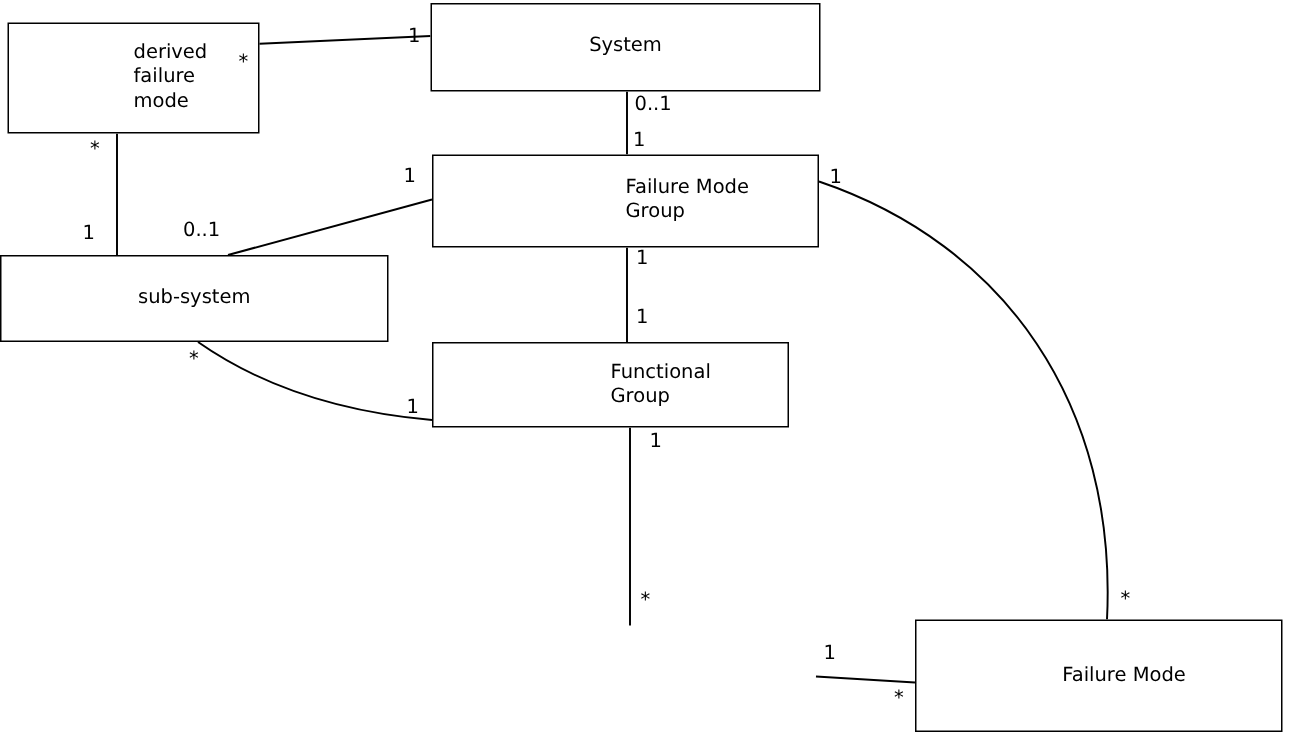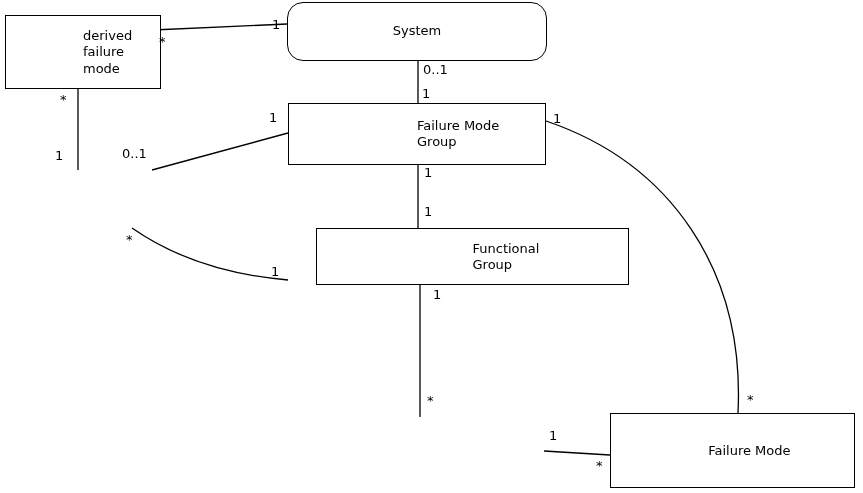--- a/index.html
+++ b/index.html
@@ -28,42 +28,42 @@
   .entity {
     position: absolute;
     background: #ffffff;
     border: 1.5px solid #000;
     font-size: 13px;
     line-height: 1.25;
     display: flex;
     align-items: center;
   }
   .entity .lbl { white-space: pre-line; }
-  .entity.center { justify-content: center; border-radius: 16px; }
+  .entity.center { justify-content: center; }
   .entity.center .lbl { text-align: center; }
   .entity.center-start .lbl {
     position: absolute;
     left: 50%;
     top: 50%;
     transform: translateY(-50%);
     text-align: left;
   }
   .entity.center-40 .lbl {
     position: absolute;
     left: 40%;
     top: 50%;
     transform: translateY(-50%);
     text-align: left;
   }
   
-  .e-derived   { left: 5px;   top: 15px;  width: 156px; height: 74px; text-decoration: underline; }
+  .e-derived   { left: 5px;   top: 15px;  width: 168px; height: 74px; text-decoration: underline; }
   .e-system    { left: 287px; top: 2px;   width: 260px; height: 59px; }
   .e-fmg       { left: 288px; top: 103px; width: 258px; height: 62px; }
   .e-subsystem { left: 0px;   top: 170px; width: 259px; height: 58px; }
-  .e-fg        { left: 288px; top: 228px; width: 313px; height: 57px; margin-left: 28px; }
+  .e-fg        { left: 288px; top: 228px; width: 238px; height: 57px; }
   .e-component { left: 294px; top: 417px; width: 250px; height: 75px; }
   .e-fm        { left: 610px; top: 413px; width: 245px; height: 75px; }
   
   .mult {
     position: absolute;
     font-size: 13px;
     line-height: 1;
     color: #000;
     background: transparent;
   }
@@ -93,20 +93,23 @@
 
   <div class="entity e-system center">
     <span class="lbl">System</span>
   </div>
 
   <div class="entity e-fmg center-start">
     <span class="lbl">Failure Mode
 Group</span>
   </div>
 
+  <div class="entity e-subsystem center">
+    <span class="lbl">sub-system</span>
+  </div>
 
   <div class="entity e-fg center-start">
     <span class="lbl">Functional
 Group</span>
   </div>
 
 
   <div class="entity e-fm center-40">
     <span class="lbl">Failure Mode</span>
   </div>

